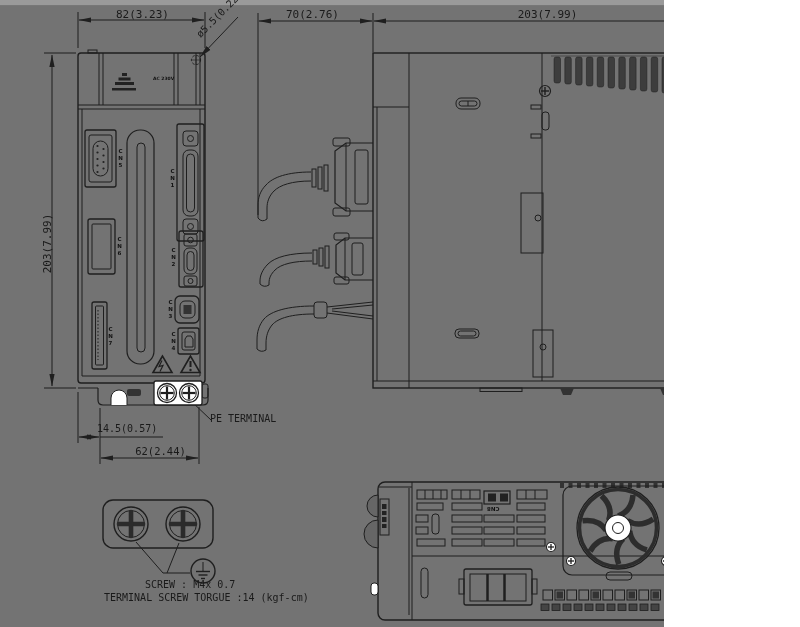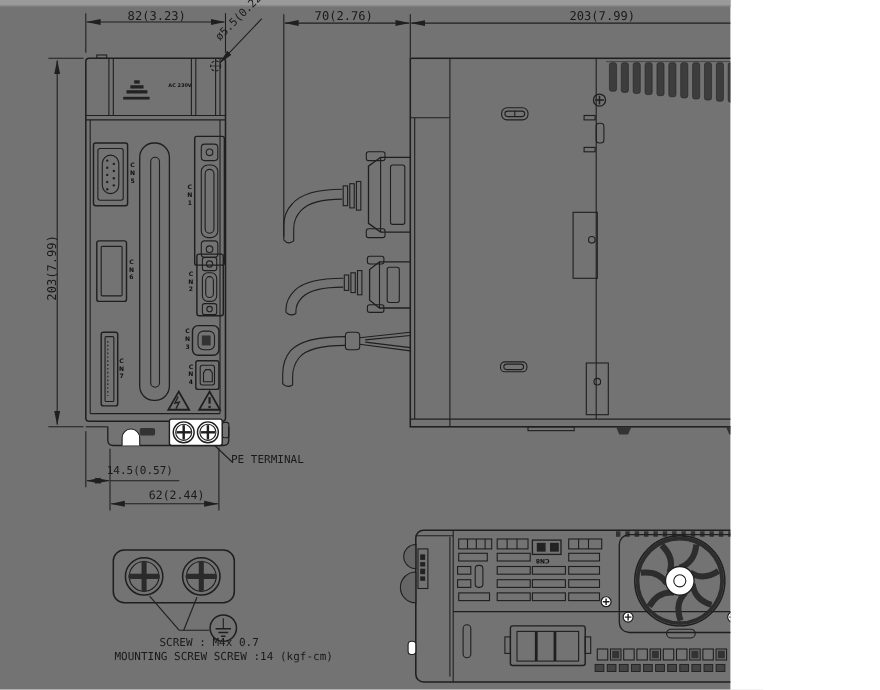--- a/index.html
+++ b/index.html
@@ -473,14 +473,14 @@
   <div class="vlabel" style="left:169px;top:168px;">CN1</div>
   <div class="vlabel" style="left:116px;top:236px;">CN6</div>
   <div class="vlabel" style="left:170px;top:247px;">CN2</div>
   <div class="vlabel" style="left:107px;top:326px;">CN7</div>
   <div class="vlabel" style="left:167px;top:299px;">CN3</div>
   <div class="vlabel" style="left:170px;top:331px;">CN4</div>
 
   <div class="cn8" style="left:487px;top:506px;">CN8</div>
 
   <div class="note" style="left:101px;top:579px;margin-left:44px;">SCREW : M4x 0.7</div>
-  <div class="note" style="left:104px;top:592px;">MOUNTING SCREW SCREW :14 (kgf-cm)</div>
+  <div class="note" style="left:104px;top:592px;">TERMINAL SCREW TORGUE :14 (kgf-cm)</div>
 </div>
 
 </body></html>

